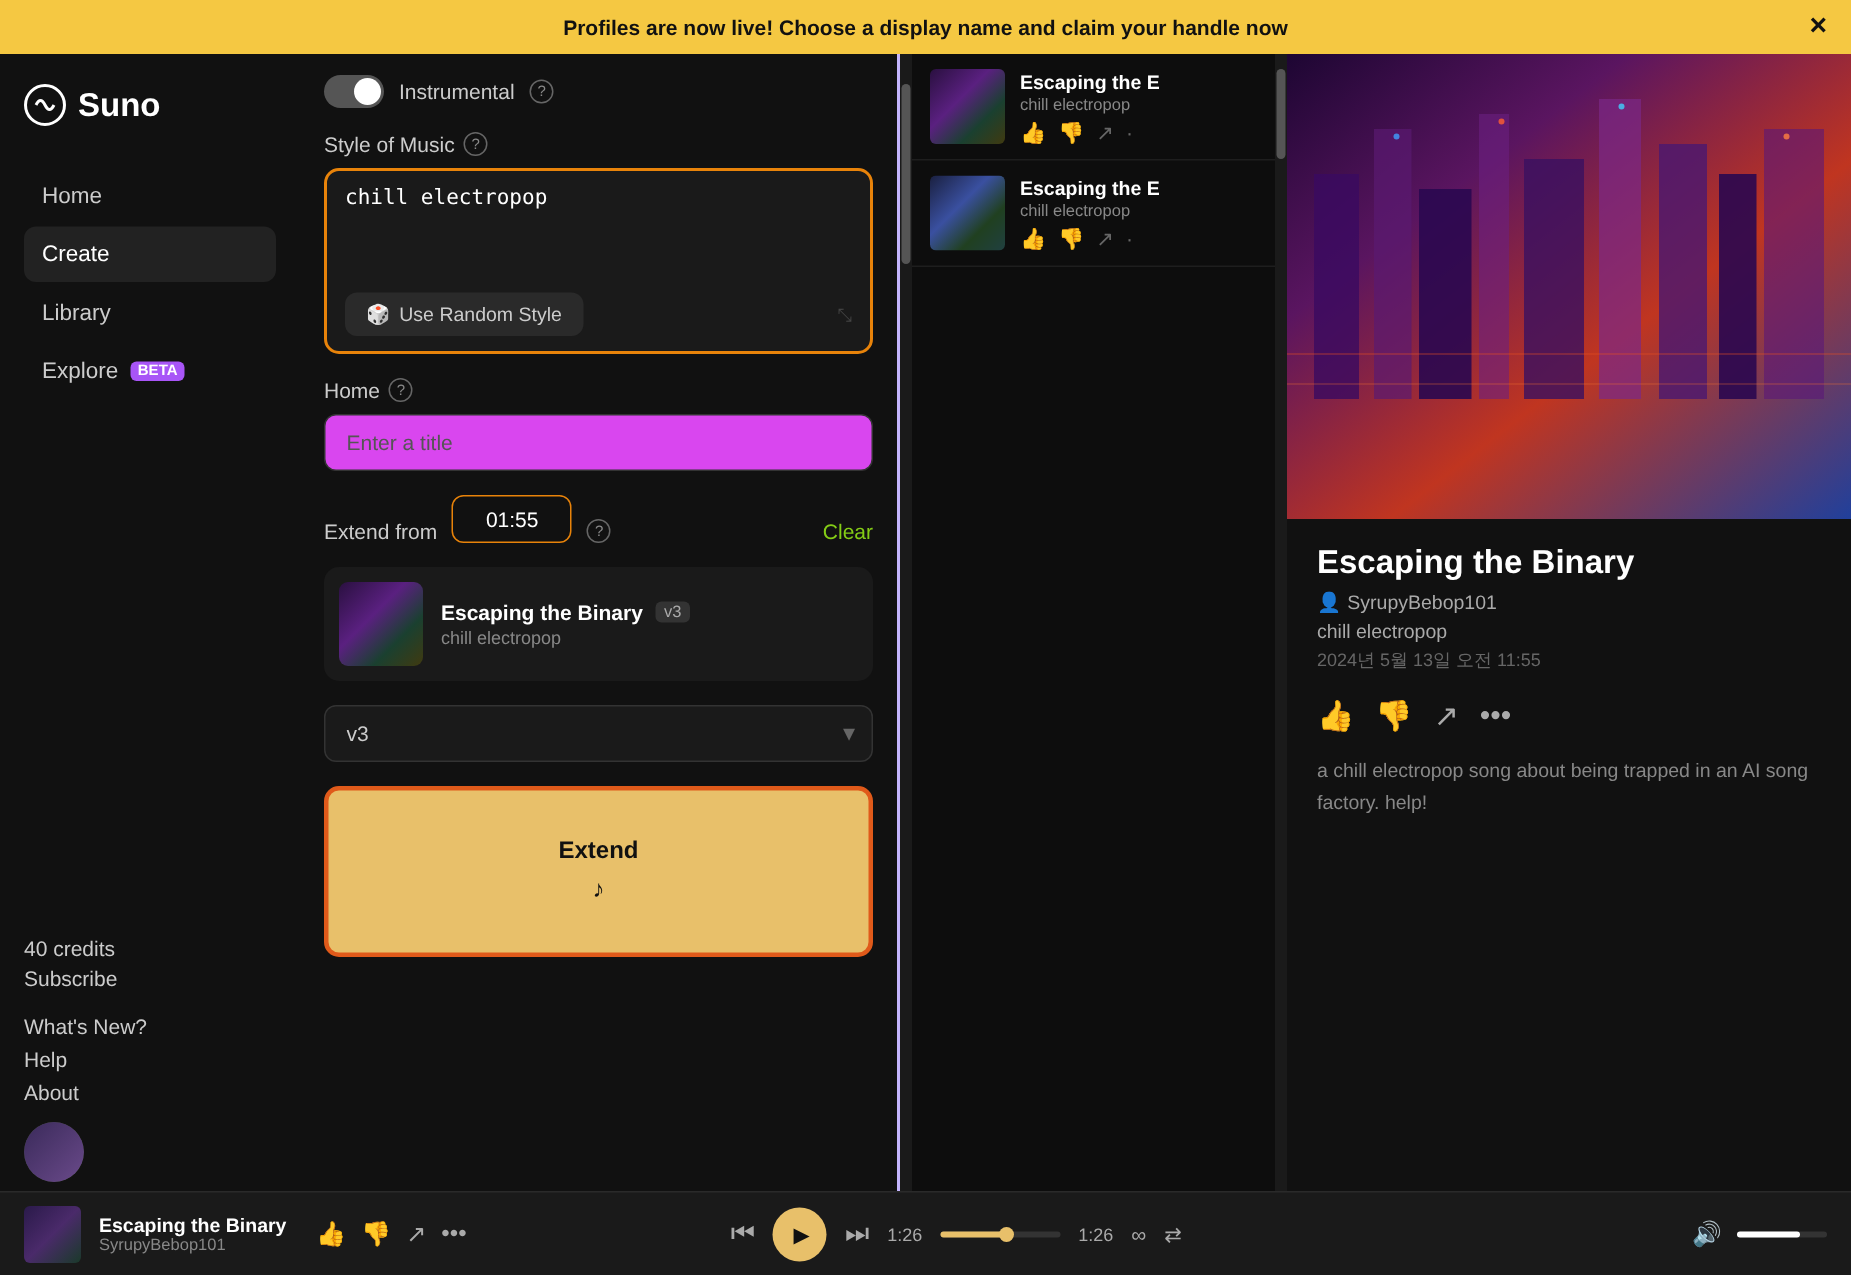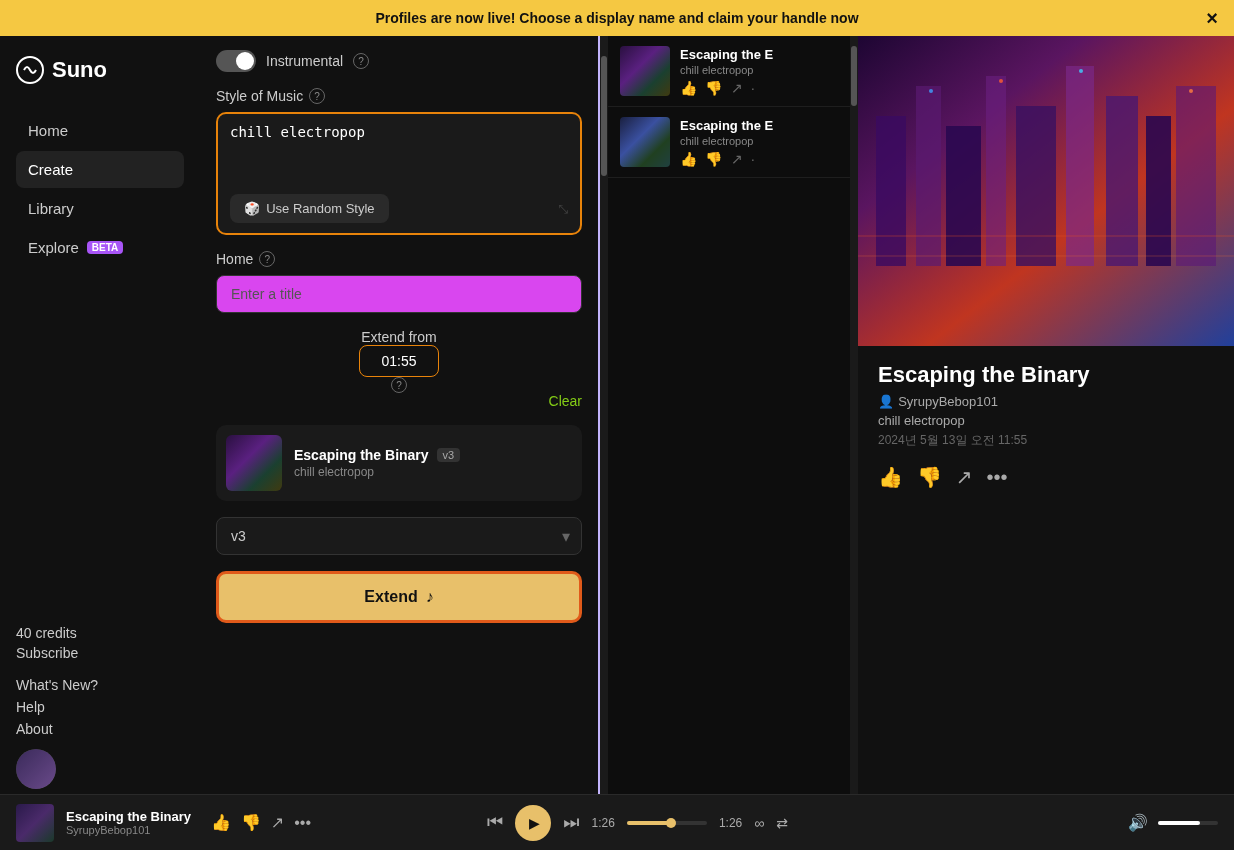--- a/index.html
+++ b/index.html
@@ -253,23 +253,23 @@
       border-radius: 8px;
       padding: 10px 14px;
       color: #fff;
       font-size: 14px;
       outline: none;
     }
     .title-input::placeholder { color: #555; }
 
     .extend-row {
       display: flex;
-      align-items: center;
+      align-items: flex-end;
+      gap: 10px;
       margin-bottom: 16px;
-      flex-direction: column;
     }
     .extend-label {
       font-size: 14px;
       color: #ccc;
       flex-shrink: 0;
     }
     .extend-time-input {
       background: transparent;
       border: 1px solid #e8830a;
       border-radius: 8px;
@@ -359,29 +359,30 @@
       transform: translateY(-50%);
       color: #666;
       pointer-events: none;
     }
 
     .extend-button {
       width: 100%;
       background: #e8c06a;
       border: 3px solid #e05a1a;
       border-radius: 10px;
-      padding: 14px;
+      padding: 32px;
       font-size: 16px;
       font-weight: 700;
       color: #111;
       cursor: pointer;
       display: flex;
       align-items: center;
       justify-content: center;
       gap: 8px;
+      flex-direction: column;
     }
 
     
     .right-panel {
       flex: 1;
       display: flex;
       overflow: hidden;
     }
     .song-list-item {
       display: flex;
@@ -827,20 +828,21 @@
             <span>SyrupyBebop101</span>
           </div>
           <div class="detail-genre">chill electropop</div>
           <div class="detail-date">2024년 5월 13일 오전 11:55</div>
           <div class="detail-actions">
             <span class="detail-action-icon">👍</span>
             <span class="detail-action-icon">👎</span>
             <span class="detail-action-icon">↗</span>
             <span class="detail-action-icon">•••</span>
           </div>
+          <div class="detail-desc">a chill electropop song about being trapped in an AI song factory. help!</div>
         </div>
       </div>
     </div>
   </div>
 </div>
 
 <div class="player-bar">
   <div class="player-thumb"></div>
   <div class="player-info">
     <div class="player-title">Escaping the Binary</div>

